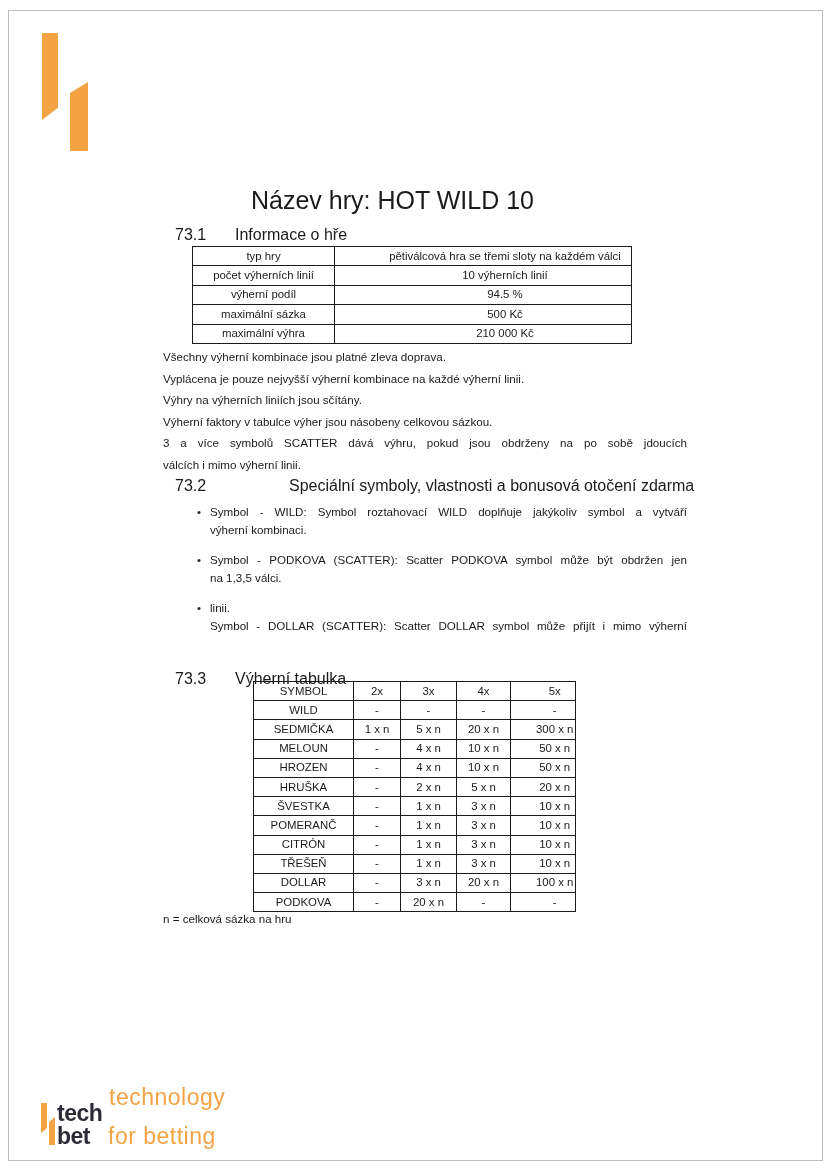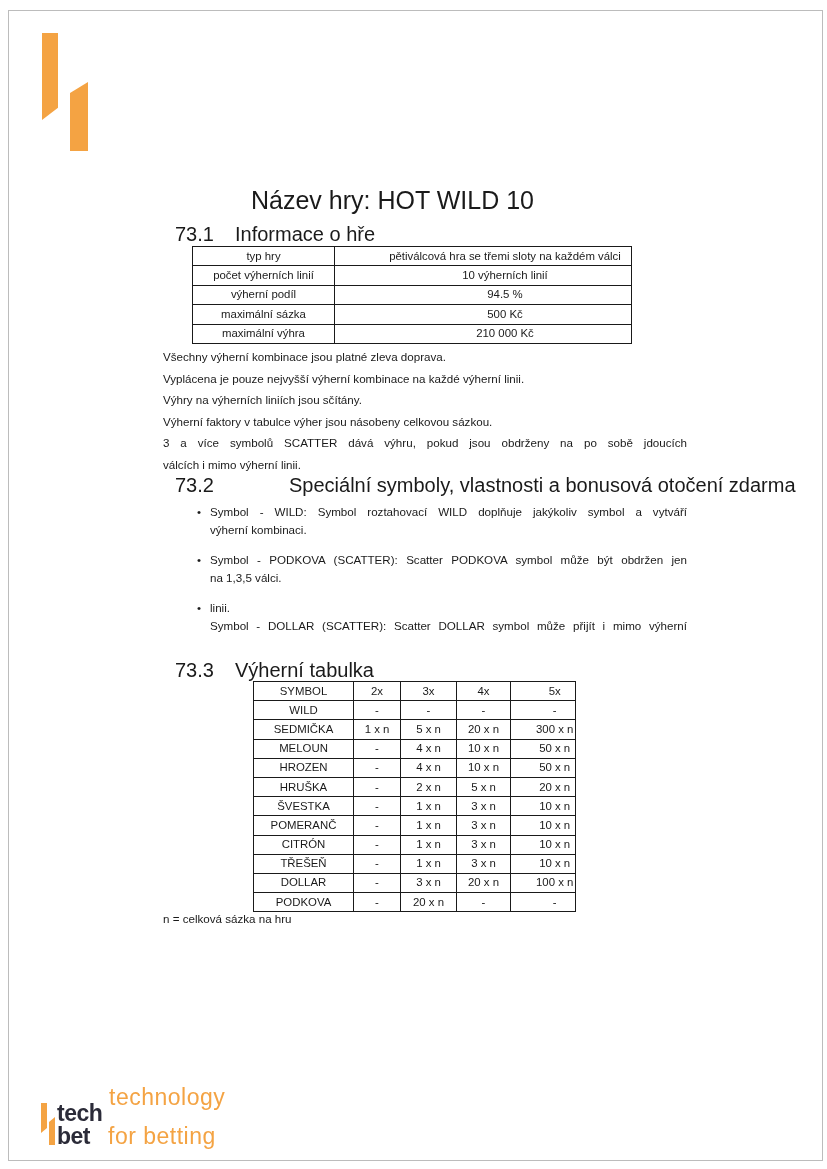--- a/index.html
+++ b/index.html
@@ -19,25 +19,25 @@
 
   
   .hbar{position:absolute;background:var(--brand-orange);}
   .hbar1{left:42px;top:33px;width:16px;height:87px;
     clip-path:polygon(0 0,100% 0,100% 86%,0 100%);}
   .hbar2{left:70px;top:82px;width:18px;height:69px;
     clip-path:polygon(0 16%,100% 0,100% 100%,0 100%);}
 
   .doc-title{position:absolute;left:213px;top:189px;font-size:25px;line-height:22px;white-space:nowrap;margin-left:38px;}
 
-  .sec{position:absolute;font-size:20px;line-height:17px;white-space:nowrap;}
+  .sec{position:absolute;font-size:16px;line-height:17px;white-space:nowrap;}
   .sec .num{display:inline-block;}
   .sec1{left:175px;top:226px;} .sec1 .num{width:60px;}
   .sec2{left:175px;top:477px;} .sec2 .num{width:114px;}
-  .sec3{left:175px;top:662px;} .sec3 .num{width:60px;}
+  .sec3{left:175px;top:662px;} .sec3 .num{width:60px;margin-top:8px;}
 
   table{border-collapse:collapse;position:absolute;table-layout:fixed;}
   td,th{border:1px solid var(--ink);text-align:center;vertical-align:middle;
     padding:0 2px;font-size:11.4px;line-height:13px;font-weight:normal;
     overflow:hidden;white-space:nowrap;}
 
   .info-table{left:192px;top:246px;}
   .info-table td{height:19.4px;}
   .info-table .lbl{width:142px;}
   .info-table .val{width:297px;padding-left:46px;}

